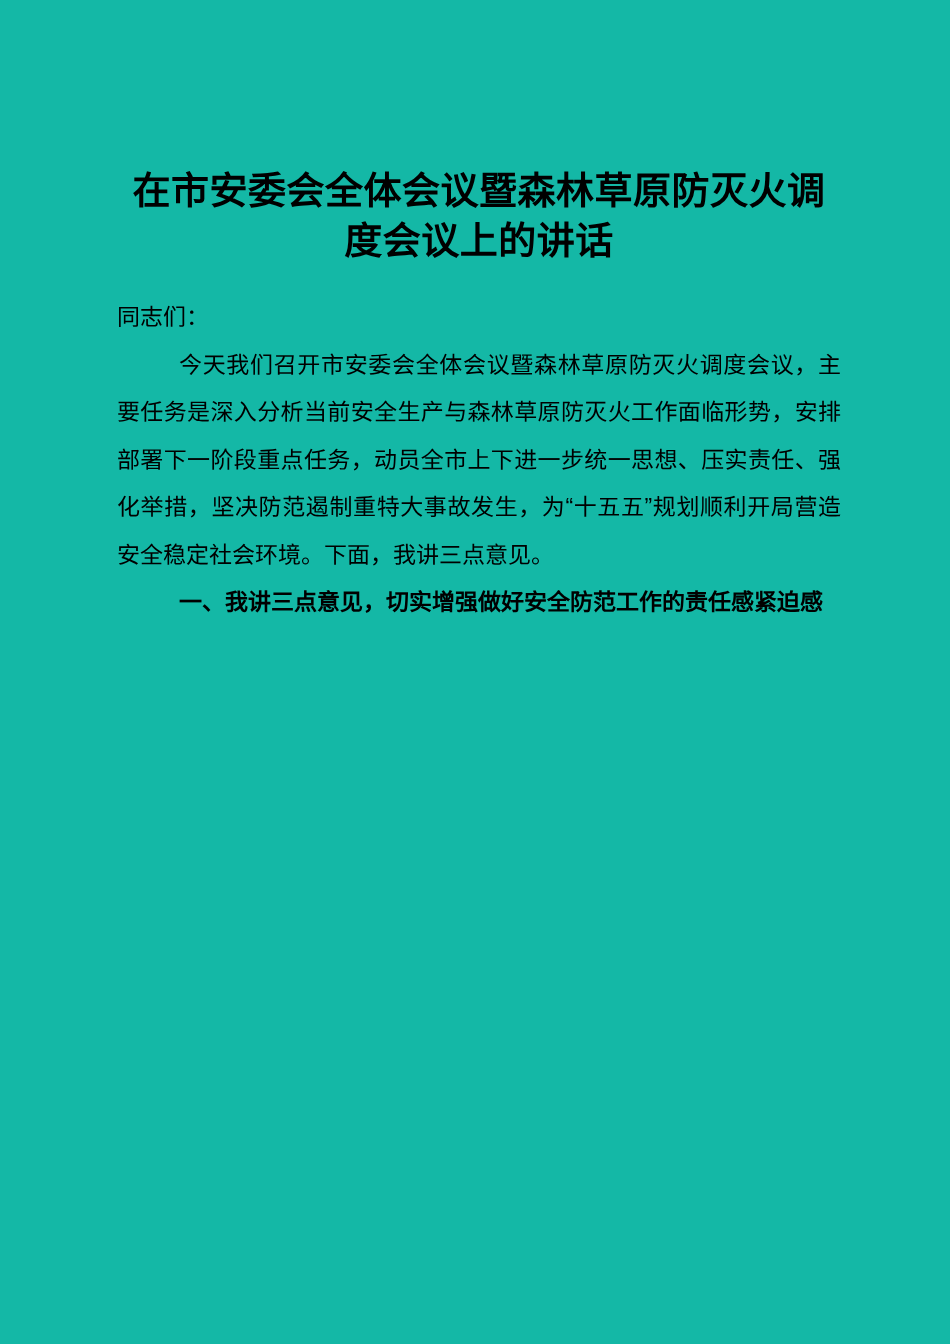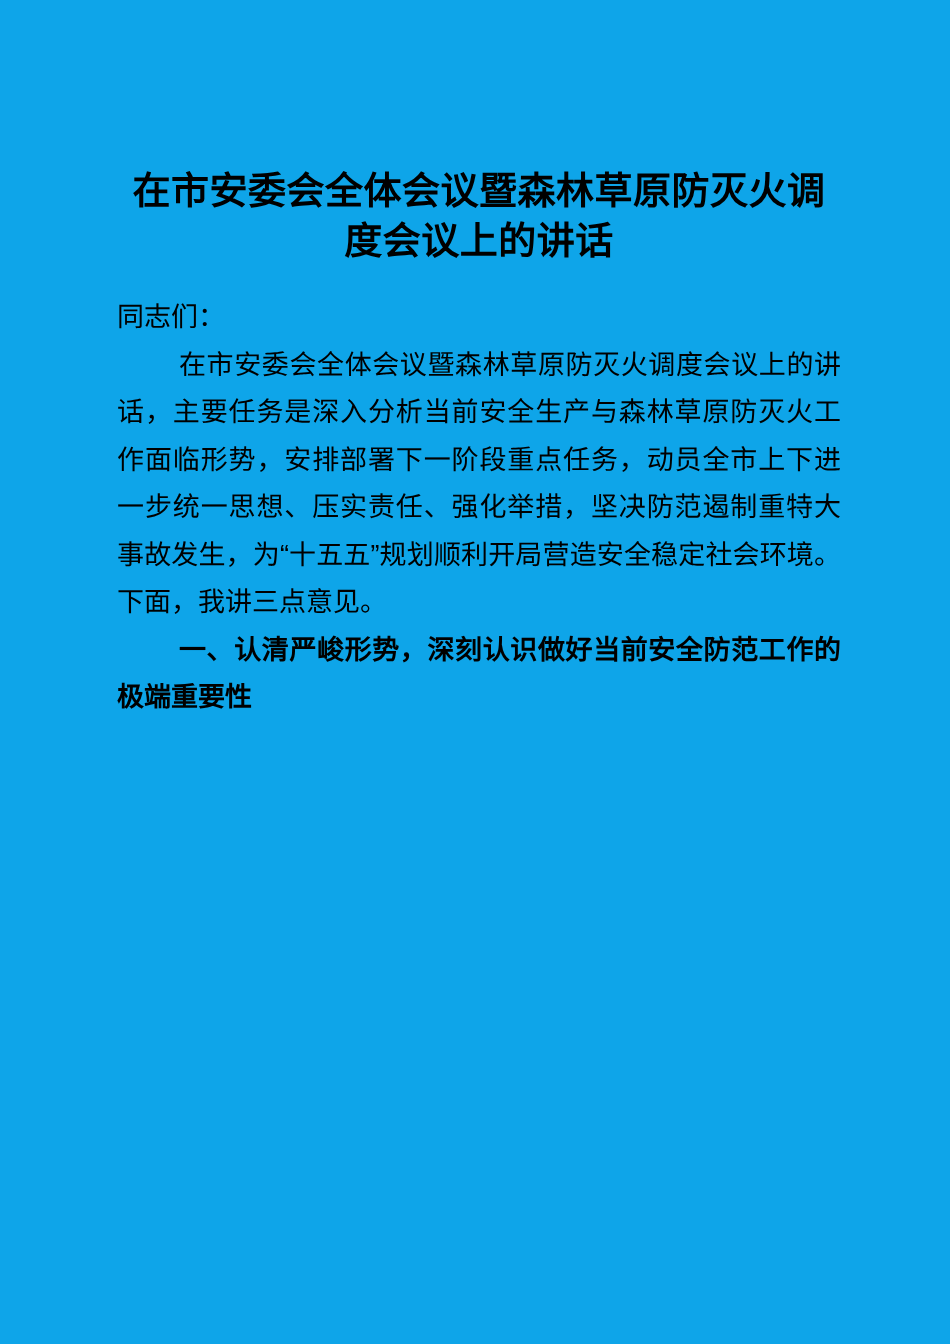--- a/index.html
+++ b/index.html
@@ -10,41 +10,41 @@
   }
   body {
     font-family: "Liberation Sans", "DejaVu Sans", sans-serif;
     color: #000000;
     -webkit-font-smoothing: antialiased;
   }
   .page {
     position: relative;
     width: 950px;
     height: 1344px;
-    background: #0ea5e9;
+    background: #14b8a6;
     overflow: hidden;
     box-sizing: border-box;
   }
   .doc-body {
     position: absolute;
     left: 117px;
     top: 166px;
     width: 724px;
   }
   .doc-title {
     font-size: 38px;
     font-weight: bold;
     line-height: 50px;
     text-align: center;
     letter-spacing: 0.5px;
     margin: 0 0 28px 0;
     color: #000000;
   }
   .para {
-    font-size: 27px;
+    font-size: 23px;
     line-height: 47.5px;
     text-align: justify;
     text-justify: inter-ideograph;
     margin: 0;
     color: #000000;
     word-break: break-all;
     letter-spacing: 0px;
   }
   .para + .para {
     margin-top: 0px;
@@ -62,20 +62,20 @@
 </head>
 <body>
 
 <div class="page">
   <div class="doc-body">
 
     <h1 class="doc-title">在市安委会全体会议暨森林草原防灭火调度会议上的讲话</h1>
 
     <p class="para flush">同志们：</p>
 
-    <p class="para indent">在市安委会全体会议暨森林草原防灭火调度会议上的讲话，主要任务是深入分析当前安全生产与森林草原防灭火工作面临形势，安排部署下一阶段重点任务，动员全市上下进一步统一思想、压实责任、强化举措，坚决防范遏制重特大事故发生，为“十五五”规划顺利开局营造安全稳定社会环境。下面，我讲三点意见。</p>
+    <p class="para indent">今天我们召开市安委会全体会议暨森林草原防灭火调度会议，主要任务是深入分析当前安全生产与森林草原防灭火工作面临形势，安排部署下一阶段重点任务，动员全市上下进一步统一思想、压实责任、强化举措，坚决防范遏制重特大事故发生，为“十五五”规划顺利开局营造安全稳定社会环境。下面，我讲三点意见。</p>
 
-    <p class="para indent heading">一、认清严峻形势，深刻认识做好当前安全防范工作的极端重要性</p>
+    <p class="para indent heading">一、我讲三点意见，切实增强做好安全防范工作的责任感紧迫感</p>
 
 
 
   </div>
 </div>
 
 </body></html>

